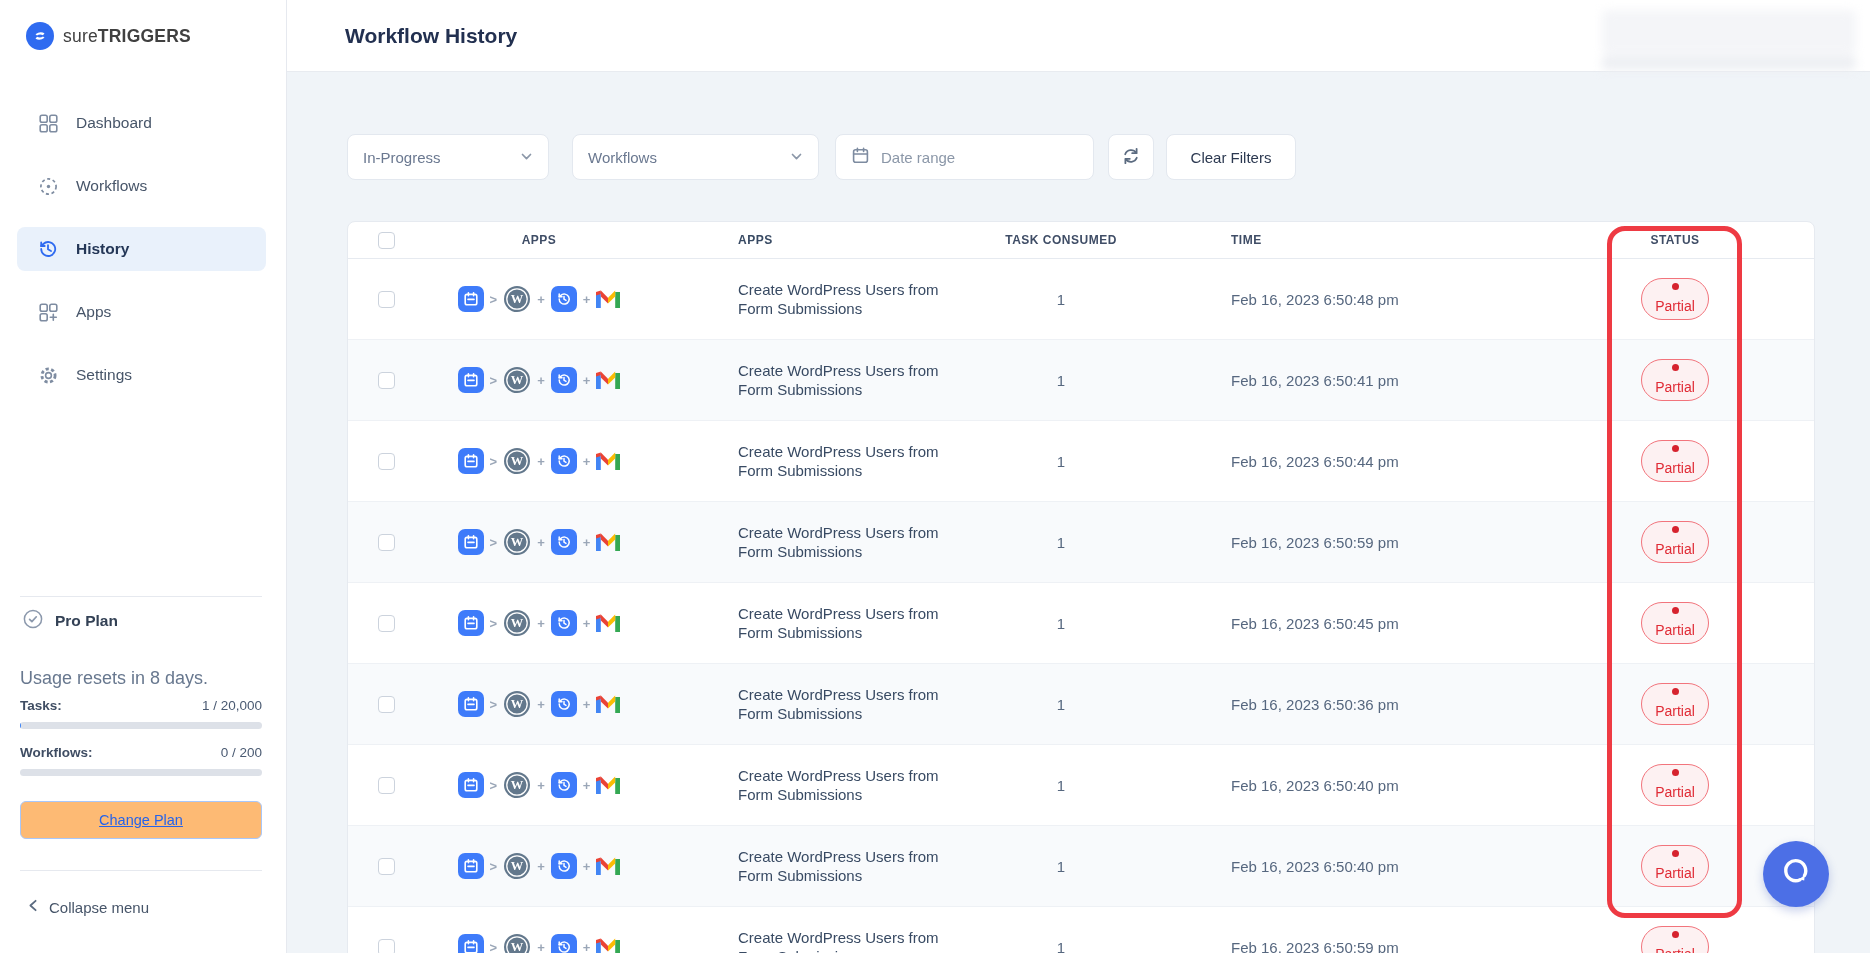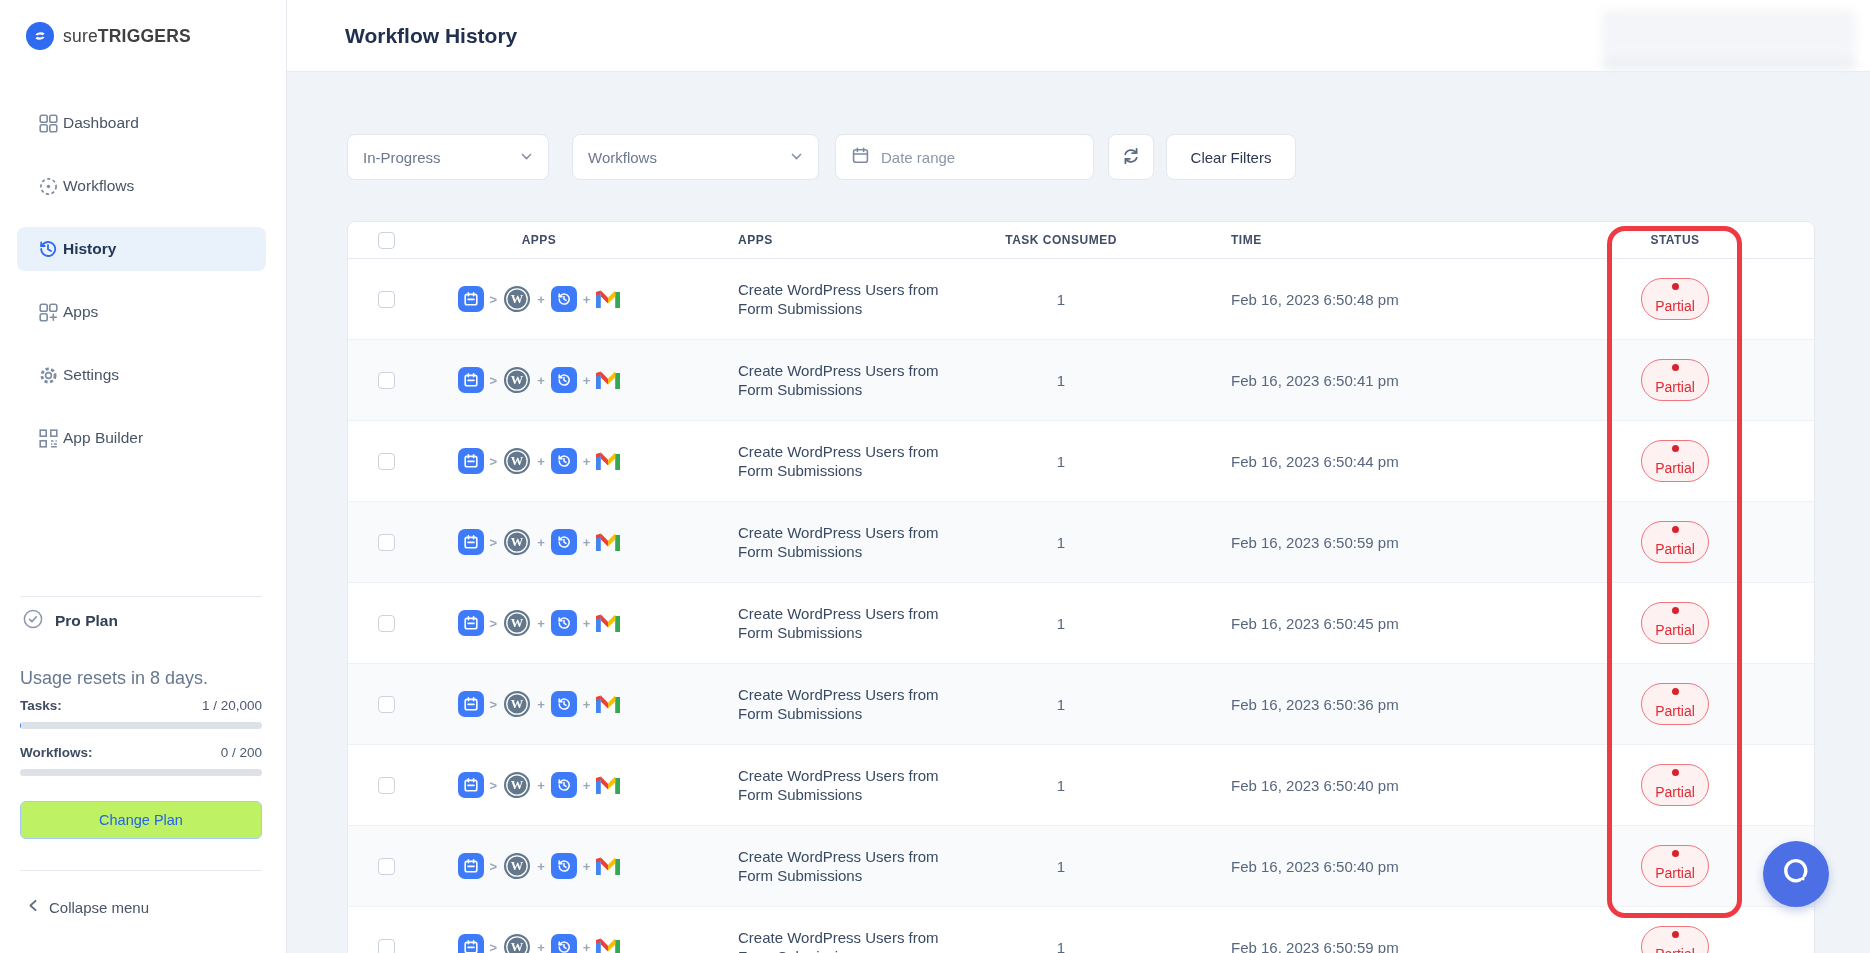--- a/index.html
+++ b/index.html
@@ -12,36 +12,36 @@
   
   .sidebar { position:absolute; left:0; top:0; width:287px; height:953px;
     background:#fff; border-right:1px solid #e6e9ef; z-index:3; }
   .logo { position:absolute; left:26px; top:22px; display:flex; align-items:center; gap:9px; }
   .logo-circle { width:28px; height:28px; border-radius:50%; background:#2f6bf0;
     display:flex; align-items:center; justify-content:center; }
   .brand { font-size:17.5px; color:#404040; letter-spacing:.2px; }
   .brand b { font-weight:800; }
   .nav { position:absolute; left:17px; right:20px; top:101px; }
   .nav-item { height:44px; margin-bottom:19px; border-radius:8px; display:flex;
-    align-items:center; gap:4px; padding-left:20px; cursor:pointer;
+    align-items:center; gap:17px; padding-left:20px; cursor:pointer;
     font-size:15.5px; color:#475569; }
   .nav-item.active { background:#e9f1fb; color:#243757; font-weight:600; }
   .nav-ic { width:22px; height:22px; display:flex; align-items:center; justify-content:center; }
   .divider { position:absolute; left:20px; right:24px; height:1px; background:#e6e9ef; }
   .plan-row { position:absolute; left:22px; top:608px; display:flex; align-items:center; gap:11px;
     font-size:15.5px; font-weight:600; color:#334155; }
   .usage-note { position:absolute; left:20px; top:668px; font-size:18px; color:#68788f; }
   .meter-row { position:absolute; left:20px; right:24px; display:flex; justify-content:space-between;
     font-size:13.5px; color:#3f4d63; }
   .meter-row .val { color:#4a5a72; }
   .meter-bar { position:absolute; left:20px; right:24px; height:7px; border-radius:4px; background:#dde1e8; overflow:hidden; }
   .meter-fill { height:100%; background:#3b82f6; border-radius:4px; }
   .change-plan { position:absolute; left:20px; right:24px; top:801px; height:38px;
-    border:1px solid #a8c7fa; background:#bef264; border-radius:6px; color:#2563eb;
-    font-size:14.5px; font-weight:500; display:flex; align-items:center; justify-content:center; cursor:pointer; }
+    border:1px solid #a8c7fa; background:#fdba74; border-radius:6px; color:#2563eb;
+    font-size:14.5px; font-weight:500; display:flex; align-items:center; justify-content:center; cursor:pointer;text-decoration:underline; }
   .collapse { position:absolute; left:26px; top:898px; display:flex; align-items:center; gap:8px;
     font-size:15px; color:#475569; cursor:pointer; }
   
   .topbar { position:absolute; left:287px; right:0; top:0; height:72px; background:#fff;
     border-bottom:1px solid #e8ebf0; z-index:2; }
   .page-title { position:absolute; left:58px; top:0; height:72px; display:flex; align-items:center;
     font-size:21px; font-weight:700; color:#223050; }
   .account-blur { position:absolute; right:14px; top:10px; width:254px; height:60px; filter:blur(5px); }
   .account-blur .b1 { height:44px; background:#f4f5f8; border-radius:6px; }
   .account-blur .b2 { height:14px; margin-top:2px; background:#edeff3; border-radius:4px; }
@@ -141,31 +141,20 @@
     </div>
     <div class="nav-item">
       <span class="nav-ic">
         <svg width="21" height="21" viewBox="0 0 21 21" fill="none" stroke="#7e8ca1">
             <circle cx="10.5" cy="10.5" r="6.6" stroke-width="2.8" stroke-dasharray="3.2 2.4"></circle>
             <circle cx="10.5" cy="10.5" r="2.9" stroke-width="1.6"></circle>
           </svg>
       </span>
       <span>Settings</span>
     </div>
-    <div class="nav-item">
-      <span class="nav-ic">
-        <svg width="21" height="21" viewBox="0 0 21 21" fill="none" stroke="#7e8ca1" stroke-width="1.6">
-            <rect x="2.2" y="2.2" width="6" height="6"></rect>
-            <rect x="12.8" y="2.2" width="6" height="6"></rect>
-            <rect x="2.2" y="12.8" width="6" height="6"></rect>
-            <path d="M13 13 h2.5 M17.5 13 h1.3 M13 16 h1.3 M15.8 16 h3 M13 18.8 h5.8"></path>
-          </svg>
-      </span>
-      <span>App Builder</span>
-    </div>
   </div>
 
   <div class="divider" style="top:596px;"></div>
 
   <div class="plan-row">
     <span>
       <svg width="22" height="22" viewBox="0 0 22 22" fill="none" stroke="#8b98ac" stroke-width="1.5" stroke-linecap="round" stroke-linejoin="round">
           <circle cx="11" cy="11" r="8.6"></circle>
           <path d="M7.6 11.3 l2.3 2.3 4.4 -4.8" stroke-width="1.7"></path>
         </svg>

